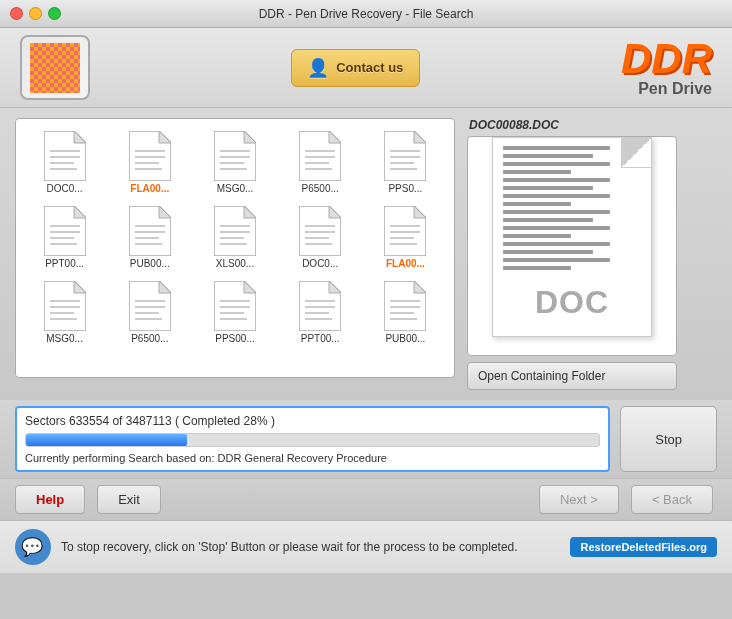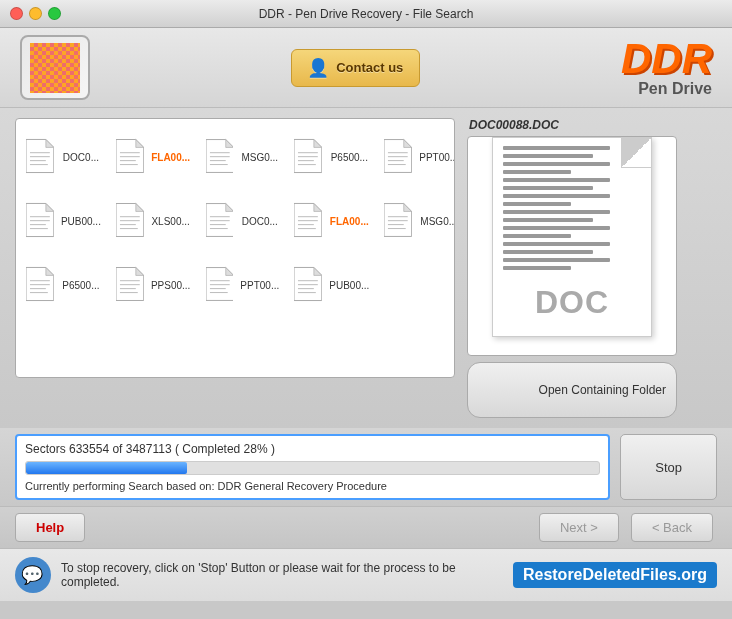--- a/index.html
+++ b/index.html
@@ -123,21 +123,21 @@
       overflow-y: auto;
       overflow-x: hidden;
       padding: 8px;
       display: grid;
       grid-template-columns: repeat(5, 1fr);
       gap: 4px;
       align-content: start;
     }
     .file-item {
       display: flex;
-      flex-direction: row;
+      flex-direction: column;
       align-items: center;
       padding: 4px 2px;
       cursor: pointer;
       border-radius: 3px;
     }
     .file-icon {
       width: 42px;
       height: 50px;
       position: relative;
       margin-bottom: 2px;
@@ -219,26 +219,26 @@
       font-size: 32px;
       font-weight: 900;
       color: #aaa;
       letter-spacing: 1px;
     }
     .open-folder-btn {
       margin-top: 6px;
       width: 210px;
       background: linear-gradient(to bottom, #f0f0f0, #d8d8d8);
       border: 1px solid #aaa;
-      border-radius: 13px;
-      padding: 20px 10px;
+      border-radius: 4px;
+      padding: 6px 10px;
       font-size: 12px;
       color: #333;
       cursor: pointer;
-      text-align: right;
+      text-align: left;
     }
 
     
     .progress-section {
       padding: 6px 15px;
       background: linear-gradient(to bottom, #d5d5d5, #c8c8c8);
       display: flex;
       gap: 10px;
       align-items: stretch;
     }
@@ -334,21 +334,21 @@
       flex-shrink: 0;
     }
     .info-text {
       font-size: 12px;
       color: #333;
       flex: 1;
     }
     .restore-badge {
       background: #1a7acc;
       color: white;
-      font-size: 16px;
+      font-size: 11px;
       font-weight: 700;
       padding: 4px 10px;
       border-radius: 4px;
     }
   </style>
 </head>
 <body>
 
 <div class="title-bar">
   <div class="title-bar-buttons">
@@ -432,20 +432,33 @@
     <div class="file-icon">
       <svg viewBox="0 0 42 50" fill="none" xmlns="http://www.w3.org/2000/svg">
         <polygon points="0,0 30,0 42,12 42,50 0,50" fill="white" stroke="#aaa" stroke-width="1.5"></polygon>
         <polygon points="30,0 42,12 30,12" fill="#ddd" stroke="#aaa" stroke-width="1"></polygon>
         <line x1="6" y1="20" x2="36" y2="20" stroke="#bbb" stroke-width="1.5"></line>
         <line x1="6" y1="26" x2="36" y2="26" stroke="#bbb" stroke-width="1.5"></line>
         <line x1="6" y1="32" x2="30" y2="32" stroke="#bbb" stroke-width="1.5"></line>
         <line x1="6" y1="38" x2="33" y2="38" stroke="#bbb" stroke-width="1.5"></line>
       </svg>
     </div>
+    <span class="file-label ">PPS0...</span>
+  </div>
+      <div class="file-item">
+    <div class="file-icon">
+      <svg viewBox="0 0 42 50" fill="none" xmlns="http://www.w3.org/2000/svg">
+        <polygon points="0,0 30,0 42,12 42,50 0,50" fill="white" stroke="#aaa" stroke-width="1.5"></polygon>
+        <polygon points="30,0 42,12 30,12" fill="#ddd" stroke="#aaa" stroke-width="1"></polygon>
+        <line x1="6" y1="20" x2="36" y2="20" stroke="#bbb" stroke-width="1.5"></line>
+        <line x1="6" y1="26" x2="36" y2="26" stroke="#bbb" stroke-width="1.5"></line>
+        <line x1="6" y1="32" x2="30" y2="32" stroke="#bbb" stroke-width="1.5"></line>
+        <line x1="6" y1="38" x2="33" y2="38" stroke="#bbb" stroke-width="1.5"></line>
+      </svg>
+    </div>
     <span class="file-label ">PPT00...</span>
   </div>
       <div class="file-item">
     <div class="file-icon">
       <svg viewBox="0 0 42 50" fill="none" xmlns="http://www.w3.org/2000/svg">
         <polygon points="0,0 30,0 42,12 42,50 0,50" fill="white" stroke="#aaa" stroke-width="1.5"></polygon>
         <polygon points="30,0 42,12 30,12" fill="#ddd" stroke="#aaa" stroke-width="1"></polygon>
         <line x1="6" y1="20" x2="36" y2="20" stroke="#bbb" stroke-width="1.5"></line>
         <line x1="6" y1="26" x2="36" y2="26" stroke="#bbb" stroke-width="1.5"></line>
         <line x1="6" y1="32" x2="30" y2="32" stroke="#bbb" stroke-width="1.5"></line>
@@ -596,20 +609,21 @@
     <div class="progress-bar-container">
       <div class="progress-bar-fill" id="progress-fill" style="width: 28%;"></div>
     </div>
     <div class="progress-status"> Currently performing Search based on: DDR General Recovery Procedure </div>
   </div>
   <button class="stop-btn">Stop</button>
 </div>
 
 <div class="bottom-buttons">
   <button class="nav-btn help">Help</button>
+  <button class="nav-btn">Exit</button>
   <div class="nav-spacer"></div>
   <button class="nav-btn disabled">Next &gt;</button>
   <button class="nav-btn disabled">&lt; Back</button>
 </div>
 
 <div class="info-bar">
   <div class="info-icon">💬</div>
   <span class="info-text">To stop recovery, click on 'Stop' Button or please wait for the process to be completed.</span>
   <span class="restore-badge">RestoreDeletedFiles.org</span>
 </div>

